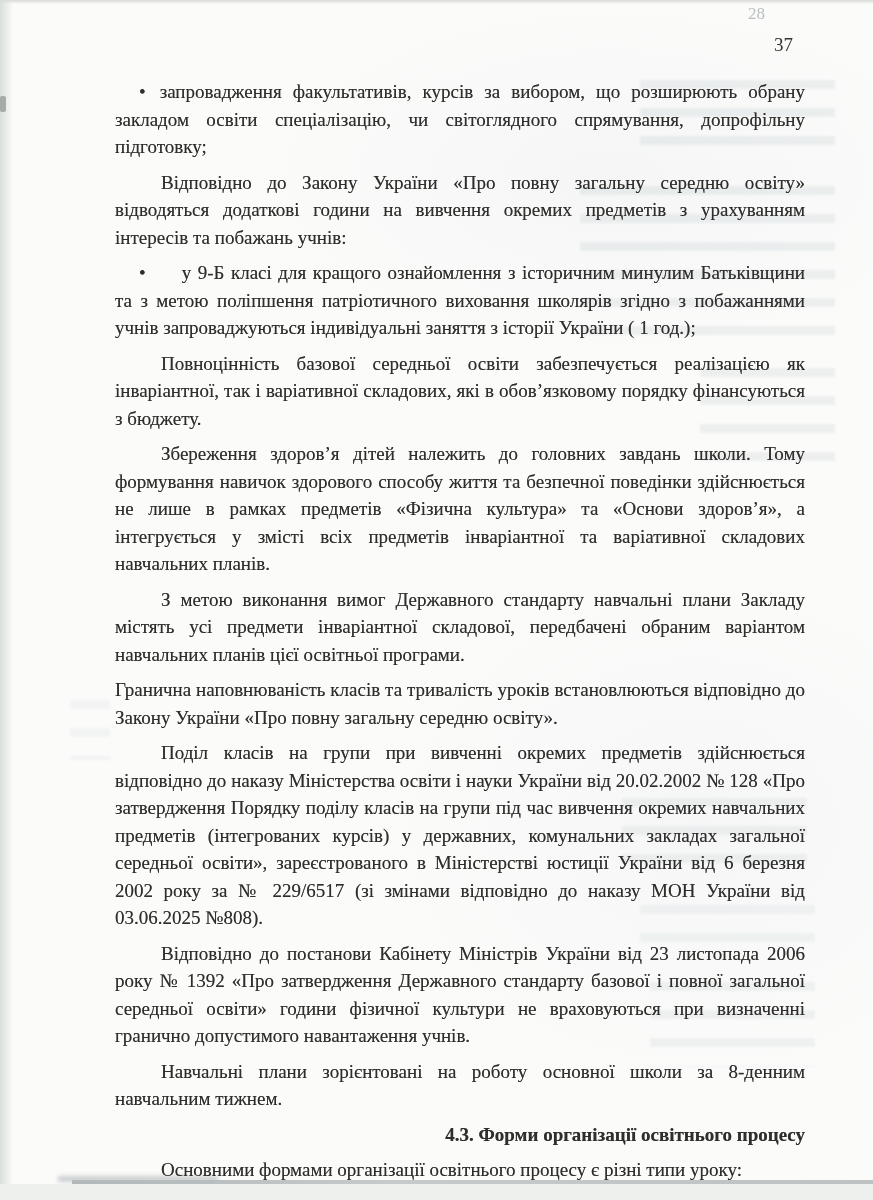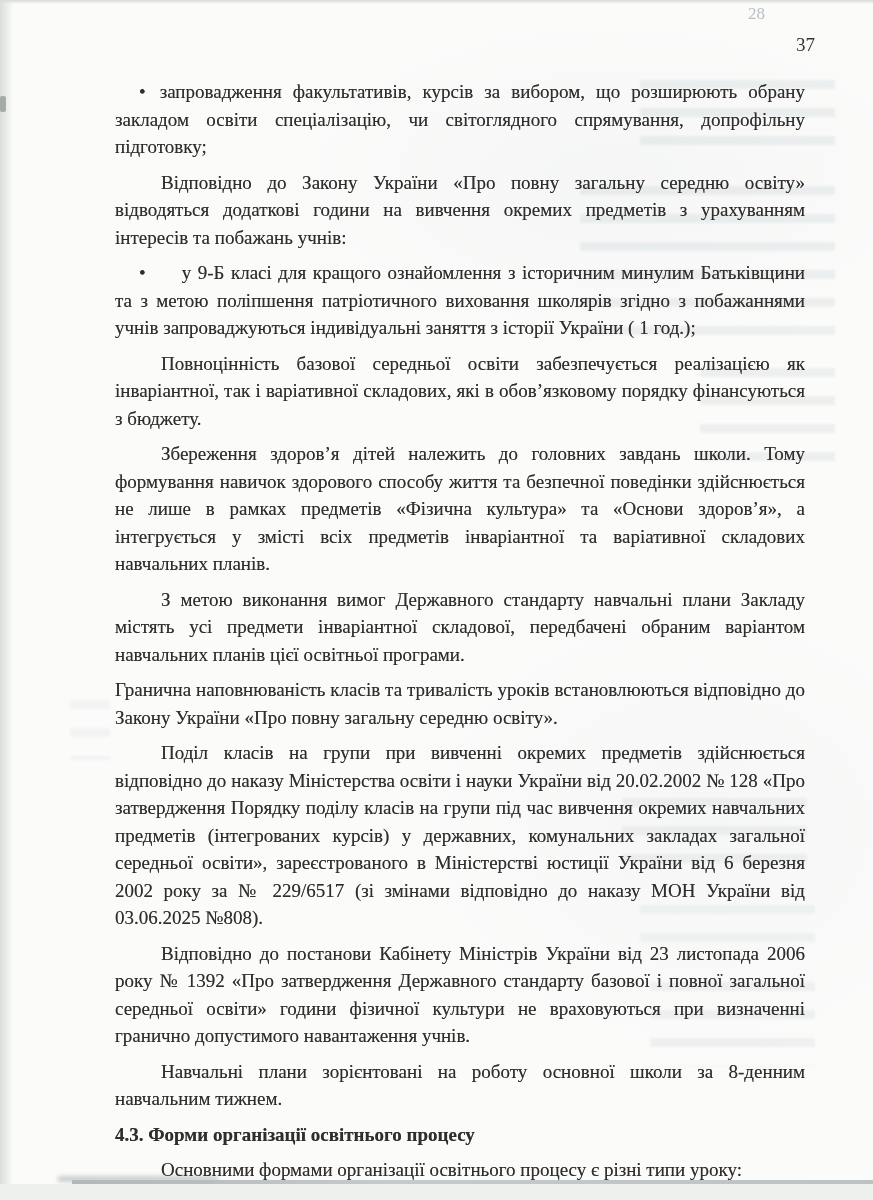--- a/index.html
+++ b/index.html
@@ -27,37 +27,37 @@
     background:linear-gradient(to right,#9aa1a3,#b3babc 40%,#a8aFb1);opacity:.75;}
   .bottom-smudge{position:absolute;left:58px;bottom:2px;width:160px;height:6px;
     background:#b6bcbd;filter:blur(2px);opacity:.7;}
   
   .ghost{position:absolute;filter:blur(1.3px);opacity:.55;pointer-events:none;
     background:repeating-linear-gradient(180deg,
       rgba(126,148,155,.20) 0 9px, transparent 9px 28px);}
   .ghost-pagenum{position:absolute;left:748px;top:4px;color:rgba(118,134,140,.50);
     font-size:17px;filter:blur(.6px);}
   
-  .pagenum{position:absolute;top:34px;right:58px;font-size:19px;color:#35342f;}
+  .pagenum{position:absolute;top:34px;right:80px;font-size:19px;color:#35342f;}
   
   .text-block{
     position:absolute;left:107px;top:70px;width:706px;
     font-size:19px;line-height:27.5px;color:#2f2e2c;
     text-align:justify;
     text-shadow:0 0 .5px rgba(47,46,44,.55);
   }
   .text-block p{margin:8px;padding:0;}
   .para{text-indent:46px;}
   .para.noindent{text-indent:0;font-family:Liberation Serif, serif;}
   .li{text-indent:24px;}
   .li .b{display:inline-block;text-indent:0;margin-right:14px;}
   .li.wide .b{margin-right:36px;}
   .li.forms{text-indent:32px;margin:1.5px 0;}
   .li.forms .b{margin-right:6px;}
-  .heading{margin:29px 0 3px 0;text-align:left;font-weight:bold;text-indent:0;}
+  .heading{margin:29px 0 3px 0;text-align:right;font-weight:bold;text-indent:0;}
 </style>
 </head>
 <body>
 
 <div class="page">
 
   <div class="edge-top"></div>
   <div class="edge-left"></div>
   <div class="edge-mark"></div>
   <div class="bottom-strip"></div>

